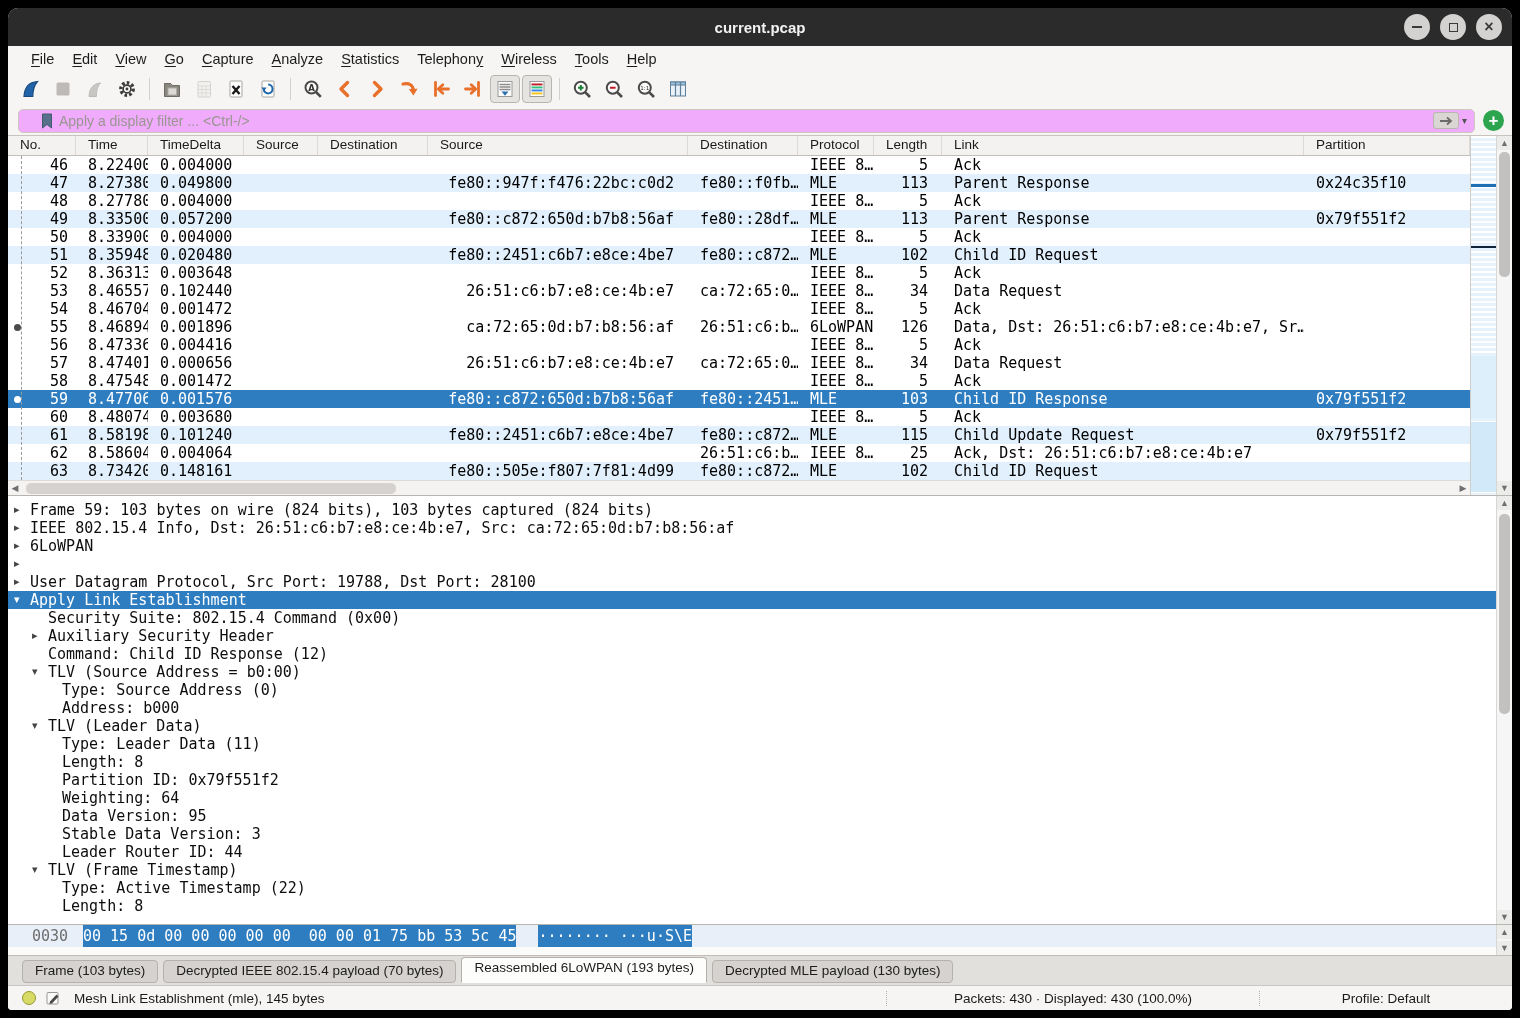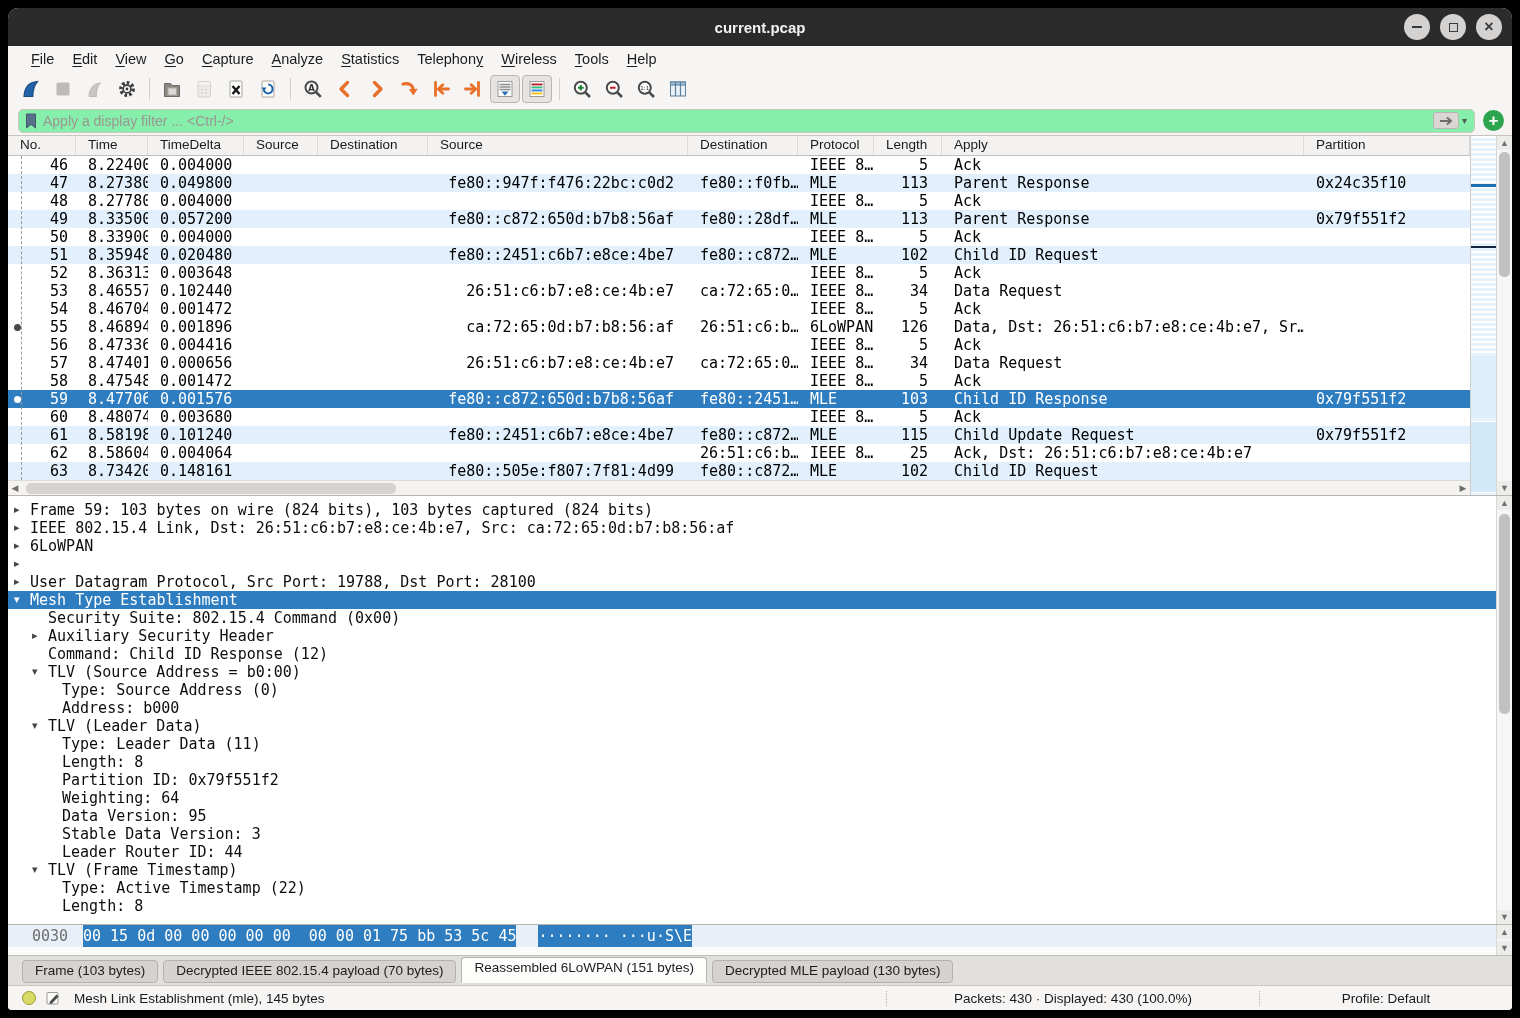--- a/index.html
+++ b/index.html
@@ -28,22 +28,22 @@
   .toolbar { height: 34px; background: #f6f5f4; display: flex; align-items: center; padding-left: 8px; gap: 2px; flex: none; }
   .tb-btn { width: 30px; height: 28px; display: flex; align-items: center; justify-content: center; border-radius: 4px; }
   .tb-btn.pressed { border: 1px solid #b9b5b0; background: #e6e4e1; }
   .tb-btn.disabled { opacity: .55; }
   .tb-ic svg { display: block; }
   .tb-sep { width: 1px; height: 22px; background: #d4d1cd; margin: 0 5px; }
 
   
   .filterbar { height: 30px; background: #f6f5f4; border-bottom: 1px solid #c6c3c0; display: flex;
                align-items: center; padding: 0 8px 0 10px; gap: 8px; flex: none; }
-  .filter-input-wrap { flex: 1; height: 24px; background: #86efac; border: 1px solid #cdc7c2; border-radius: 5px;
-                       display: flex; align-items: center; padding: 0 4px 0 0; }
+  .filter-input-wrap { flex: 1; height: 24px; background: #f0abfc; border: 1px solid #cdc7c2; border-radius: 5px;
+                       display: flex; align-items: center; padding: 0 4px 0 16px; }
   .filter-input { flex: 1; border: none; outline: none; font-size: 14px; color: #222; background: transparent; }
   .filter-input::placeholder { color: #9a9690; }
   .apply-btn { width: 26px; height: 17px; background: #d9d6d3; border: 1px solid #b9b6b2; border-radius: 3px;
                display: flex; align-items: center; justify-content: center; color: #5c5c5c; font-size: 12px; }
   .caret { color: #555; font-size: 10px; padding: 0 3px; }
   .add-filter { width: 21px; height: 21px; border-radius: 50%; background: #2da44e; color: #fff;
                 font-size: 17px; font-weight: bold; display: flex; align-items: center; justify-content: center; line-height: 1; }
 
   
   .packet-list { height: 359px; display: flex; flex: none; background: #fff; }
@@ -345,21 +345,21 @@
       <div class="pl-header" id="pl-header" data-name="packet-list-header">
           <div class="plh-cell" data-name="column-header-no" style="width: 68px;">No.</div>
           <div class="plh-cell" data-name="column-header-time" style="width: 72px;">Time</div>
           <div class="plh-cell" data-name="column-header-delta" style="width: 96px;">TimeDelta</div>
           <div class="plh-cell" data-name="column-header-src" style="width: 74px;">Source</div>
           <div class="plh-cell" data-name="column-header-dst" style="width: 110px;">Destination</div>
           <div class="plh-cell" data-name="column-header-src2" style="width: 260px;">Source</div>
           <div class="plh-cell" data-name="column-header-dst2" style="width: 110px;">Destination</div>
           <div class="plh-cell" data-name="column-header-proto" style="width: 76px;">Protocol</div>
           <div class="plh-cell" data-name="column-header-len" style="width: 68px;">Length</div>
-          <div class="plh-cell" data-name="column-header-info" style="width: 362px;">Apply</div>
+          <div class="plh-cell" data-name="column-header-info" style="width: 362px;">Link</div>
           <div class="plh-cell" data-name="column-header-partition" style="width: 150px; flex: 1 1 0%;">Partition</div>
         </div>
       <div class="pl-rows" id="pl-rows" data-name="packet-rows">
           <div class="pl-row" data-name="packet-row-46"><div class="pl-cell right" data-name="cell-no" style="width: 68px;">46</div><div class="pl-cell" data-name="cell-time" style="width: 72px;">8.224008</div><div class="pl-cell" data-name="cell-delta" style="width: 96px;">0.004000</div><div class="pl-cell" data-name="cell-src" style="width: 74px;"></div><div class="pl-cell" data-name="cell-dst" style="width: 110px;"></div><div class="pl-cell right" data-name="cell-src2" style="width: 260px;"></div><div class="pl-cell" data-name="cell-dst2" style="width: 110px;"></div><div class="pl-cell" data-name="cell-proto" style="width: 76px;">IEEE 8…</div><div class="pl-cell right" data-name="cell-len" style="width: 68px;">5</div><div class="pl-cell" data-name="cell-info" style="width: 362px;">Ack</div><div class="pl-cell" data-name="cell-partition" style="width: 150px; flex: 1 1 0%;"></div></div>
           <div class="pl-row alt" data-name="packet-row-47"><div class="pl-cell right" data-name="cell-no" style="width: 68px;">47</div><div class="pl-cell" data-name="cell-time" style="width: 72px;">8.273808</div><div class="pl-cell" data-name="cell-delta" style="width: 96px;">0.049800</div><div class="pl-cell" data-name="cell-src" style="width: 74px;"></div><div class="pl-cell" data-name="cell-dst" style="width: 110px;"></div><div class="pl-cell right" data-name="cell-src2" style="width: 260px;">fe80::947f:f476:22bc:c0d2</div><div class="pl-cell" data-name="cell-dst2" style="width: 110px;">fe80::f0fb…</div><div class="pl-cell" data-name="cell-proto" style="width: 76px;">MLE</div><div class="pl-cell right" data-name="cell-len" style="width: 68px;">113</div><div class="pl-cell" data-name="cell-info" style="width: 362px;">Parent Response</div><div class="pl-cell" data-name="cell-partition" style="width: 150px; flex: 1 1 0%;">0x24c35f10</div></div>
           <div class="pl-row" data-name="packet-row-48"><div class="pl-cell right" data-name="cell-no" style="width: 68px;">48</div><div class="pl-cell" data-name="cell-time" style="width: 72px;">8.277808</div><div class="pl-cell" data-name="cell-delta" style="width: 96px;">0.004000</div><div class="pl-cell" data-name="cell-src" style="width: 74px;"></div><div class="pl-cell" data-name="cell-dst" style="width: 110px;"></div><div class="pl-cell right" data-name="cell-src2" style="width: 260px;"></div><div class="pl-cell" data-name="cell-dst2" style="width: 110px;"></div><div class="pl-cell" data-name="cell-proto" style="width: 76px;">IEEE 8…</div><div class="pl-cell right" data-name="cell-len" style="width: 68px;">5</div><div class="pl-cell" data-name="cell-info" style="width: 362px;">Ack</div><div class="pl-cell" data-name="cell-partition" style="width: 150px; flex: 1 1 0%;"></div></div>
           <div class="pl-row alt" data-name="packet-row-49"><div class="pl-cell right" data-name="cell-no" style="width: 68px;">49</div><div class="pl-cell" data-name="cell-time" style="width: 72px;">8.335008</div><div class="pl-cell" data-name="cell-delta" style="width: 96px;">0.057200</div><div class="pl-cell" data-name="cell-src" style="width: 74px;"></div><div class="pl-cell" data-name="cell-dst" style="width: 110px;"></div><div class="pl-cell right" data-name="cell-src2" style="width: 260px;">fe80::c872:650d:b7b8:56af</div><div class="pl-cell" data-name="cell-dst2" style="width: 110px;">fe80::28df…</div><div class="pl-cell" data-name="cell-proto" style="width: 76px;">MLE</div><div class="pl-cell right" data-name="cell-len" style="width: 68px;">113</div><div class="pl-cell" data-name="cell-info" style="width: 362px;">Parent Response</div><div class="pl-cell" data-name="cell-partition" style="width: 150px; flex: 1 1 0%;">0x79f551f2</div></div>
           <div class="pl-row" data-name="packet-row-50"><div class="pl-cell right" data-name="cell-no" style="width: 68px;">50</div><div class="pl-cell" data-name="cell-time" style="width: 72px;">8.339008</div><div class="pl-cell" data-name="cell-delta" style="width: 96px;">0.004000</div><div class="pl-cell" data-name="cell-src" style="width: 74px;"></div><div class="pl-cell" data-name="cell-dst" style="width: 110px;"></div><div class="pl-cell right" data-name="cell-src2" style="width: 260px;"></div><div class="pl-cell" data-name="cell-dst2" style="width: 110px;"></div><div class="pl-cell" data-name="cell-proto" style="width: 76px;">IEEE 8…</div><div class="pl-cell right" data-name="cell-len" style="width: 68px;">5</div><div class="pl-cell" data-name="cell-info" style="width: 362px;">Ack</div><div class="pl-cell" data-name="cell-partition" style="width: 150px; flex: 1 1 0%;"></div></div>
           <div class="pl-row alt" data-name="packet-row-51"><div class="pl-cell right" data-name="cell-no" style="width: 68px;">51</div><div class="pl-cell" data-name="cell-time" style="width: 72px;">8.359488</div><div class="pl-cell" data-name="cell-delta" style="width: 96px;">0.020480</div><div class="pl-cell" data-name="cell-src" style="width: 74px;"></div><div class="pl-cell" data-name="cell-dst" style="width: 110px;"></div><div class="pl-cell right" data-name="cell-src2" style="width: 260px;">fe80::2451:c6b7:e8ce:4be7</div><div class="pl-cell" data-name="cell-dst2" style="width: 110px;">fe80::c872…</div><div class="pl-cell" data-name="cell-proto" style="width: 76px;">MLE</div><div class="pl-cell right" data-name="cell-len" style="width: 68px;">102</div><div class="pl-cell" data-name="cell-info" style="width: 362px;">Child ID Request</div><div class="pl-cell" data-name="cell-partition" style="width: 150px; flex: 1 1 0%;"></div></div>
           <div class="pl-row" data-name="packet-row-52"><div class="pl-cell right" data-name="cell-no" style="width: 68px;">52</div><div class="pl-cell" data-name="cell-time" style="width: 72px;">8.363136</div><div class="pl-cell" data-name="cell-delta" style="width: 96px;">0.003648</div><div class="pl-cell" data-name="cell-src" style="width: 74px;"></div><div class="pl-cell" data-name="cell-dst" style="width: 110px;"></div><div class="pl-cell right" data-name="cell-src2" style="width: 260px;"></div><div class="pl-cell" data-name="cell-dst2" style="width: 110px;"></div><div class="pl-cell" data-name="cell-proto" style="width: 76px;">IEEE 8…</div><div class="pl-cell right" data-name="cell-len" style="width: 68px;">5</div><div class="pl-cell" data-name="cell-info" style="width: 362px;">Ack</div><div class="pl-cell" data-name="cell-partition" style="width: 150px; flex: 1 1 0%;"></div></div>
@@ -393,25 +393,25 @@
     <div class="vscroll" data-name="packet-list-vscrollbar">
       <span class="vs-arrow up" data-name="scroll-up-arrow">▲</span>
       <span class="vs-thumb" style="top:16px;height:125px;" data-name="vscroll-thumb"></span>
       <span class="vs-arrow down" data-name="scroll-down-arrow">▼</span>
     </div>
   </div>
 
   <div class="detail-split" data-name="packet-details-section">
     <div class="detail-pane" id="detail-rows" data-name="packet-details-tree">
         <div class="dt-row" data-name="detail-row" style="padding-left: 6px;"><span class="dt-arrow" data-name="expander-closed-icon">▸</span><span class="dt-text" data-name="detail-text">Frame 59: 103 bytes on wire (824 bits), 103 bytes captured (824 bits)</span></div>
-        <div class="dt-row" data-name="detail-row" style="padding-left: 6px;"><span class="dt-arrow" data-name="expander-closed-icon">▸</span><span class="dt-text" data-name="detail-text">IEEE 802.15.4 Link, Dst: 26:51:c6:b7:e8:ce:4b:e7, Src: ca:72:65:0d:b7:b8:56:af</span></div>
+        <div class="dt-row" data-name="detail-row" style="padding-left: 6px;"><span class="dt-arrow" data-name="expander-closed-icon">▸</span><span class="dt-text" data-name="detail-text">IEEE 802.15.4 Info, Dst: 26:51:c6:b7:e8:ce:4b:e7, Src: ca:72:65:0d:b7:b8:56:af</span></div>
         <div class="dt-row" data-name="detail-row" style="padding-left: 6px;"><span class="dt-arrow" data-name="expander-closed-icon">▸</span><span class="dt-text" data-name="detail-text">6LoWPAN</span></div>
         <div class="dt-row" data-name="detail-row" style="padding-left: 6px;"><span class="dt-arrow" data-name="expander-closed-icon">▸</span></div>
         <div class="dt-row" data-name="detail-row" style="padding-left: 6px;"><span class="dt-arrow" data-name="expander-closed-icon">▸</span><span class="dt-text" data-name="detail-text">User Datagram Protocol, Src Port: 19788, Dst Port: 28100</span></div>
-        <div class="dt-row selected" data-name="detail-row" style="padding-left: 6px;"><span class="dt-arrow" data-name="expander-open-icon">▾</span><span class="dt-text" data-name="detail-text">Mesh Type Establishment</span></div>
+        <div class="dt-row selected" data-name="detail-row" style="padding-left: 6px;"><span class="dt-arrow" data-name="expander-open-icon">▾</span><span class="dt-text" data-name="detail-text">Apply Link Establishment</span></div>
         <div class="dt-row" data-name="detail-row" style="padding-left: 24px;"><span class="dt-arrow" data-name="no-expander"></span><span class="dt-text" data-name="detail-text">Security Suite: 802.15.4 Command (0x00)</span></div>
         <div class="dt-row" data-name="detail-row" style="padding-left: 24px;"><span class="dt-arrow" data-name="expander-closed-icon">▸</span><span class="dt-text" data-name="detail-text">Auxiliary Security Header</span></div>
         <div class="dt-row" data-name="detail-row" style="padding-left: 24px;"><span class="dt-arrow" data-name="no-expander"></span><span class="dt-text" data-name="detail-text">Command: Child ID Response (12)</span></div>
         <div class="dt-row" data-name="detail-row" style="padding-left: 24px;"><span class="dt-arrow" data-name="expander-open-icon">▾</span><span class="dt-text" data-name="detail-text">TLV (Source Address = b0:00)</span></div>
         <div class="dt-row" data-name="detail-row" style="padding-left: 38px;"><span class="dt-arrow" data-name="no-expander"></span><span class="dt-text" data-name="detail-text">Type: Source Address (0)</span></div>
         <div class="dt-row" data-name="detail-row" style="padding-left: 38px;"><span class="dt-arrow" data-name="no-expander"></span><span class="dt-text" data-name="detail-text">Address: b000</span></div>
         <div class="dt-row" data-name="detail-row" style="padding-left: 24px;"><span class="dt-arrow" data-name="expander-open-icon">▾</span><span class="dt-text" data-name="detail-text">TLV (Leader Data)</span></div>
         <div class="dt-row" data-name="detail-row" style="padding-left: 38px;"><span class="dt-arrow" data-name="no-expander"></span><span class="dt-text" data-name="detail-text">Type: Leader Data (11)</span></div>
         <div class="dt-row" data-name="detail-row" style="padding-left: 38px;"><span class="dt-arrow" data-name="no-expander"></span><span class="dt-text" data-name="detail-text">Length: 8</span></div>
         <div class="dt-row" data-name="detail-row" style="padding-left: 38px;"><span class="dt-arrow" data-name="no-expander"></span><span class="dt-text" data-name="detail-text">Partition ID: 0x79f551f2</span></div>
@@ -436,21 +436,21 @@
       </div>
     <div class="vscroll" style="width:16px;" data-name="bytes-vscrollbar">
       <span class="vs-arrow up" data-name="scroll-up-arrow">▲</span>
       <span class="vs-arrow down" data-name="scroll-down-arrow">▼</span>
     </div>
   </div>
 
   <div class="byte-tabs" id="byte-tabs" data-name="byte-view-tabs">
       <div class="byte-tab" data-name="byte-tab">Frame (103 bytes)</div>
       <div class="byte-tab" data-name="byte-tab">Decrypted IEEE 802.15.4 payload (70 bytes)</div>
-      <div class="byte-tab active" data-name="byte-tab">Reassembled 6LoWPAN (151 bytes)</div>
+      <div class="byte-tab active" data-name="byte-tab">Reassembled 6LoWPAN (193 bytes)</div>
       <div class="byte-tab" data-name="byte-tab">Decrypted MLE payload (130 bytes)</div>
     </div>
 
   <div class="statusbar" data-name="statusbar">
     <div class="sb-left" data-name="statusbar-left">
       <span class="expert-dot" data-name="expert-info-icon"></span>
       <span class="comment-icon" data-name="capture-comment-icon">
         <svg width="16" height="16" viewBox="0 0 16 16">
             <rect x="2" y="2.5" width="11" height="11.5" rx="1" fill="#fbfbfa" stroke="#9a9794"></rect>
             <path d="M5 11.5 L11.5 4.5 L13.5 6.5 L7 13.5 L4.5 14 Z" fill="#4a4a4a"></path>

